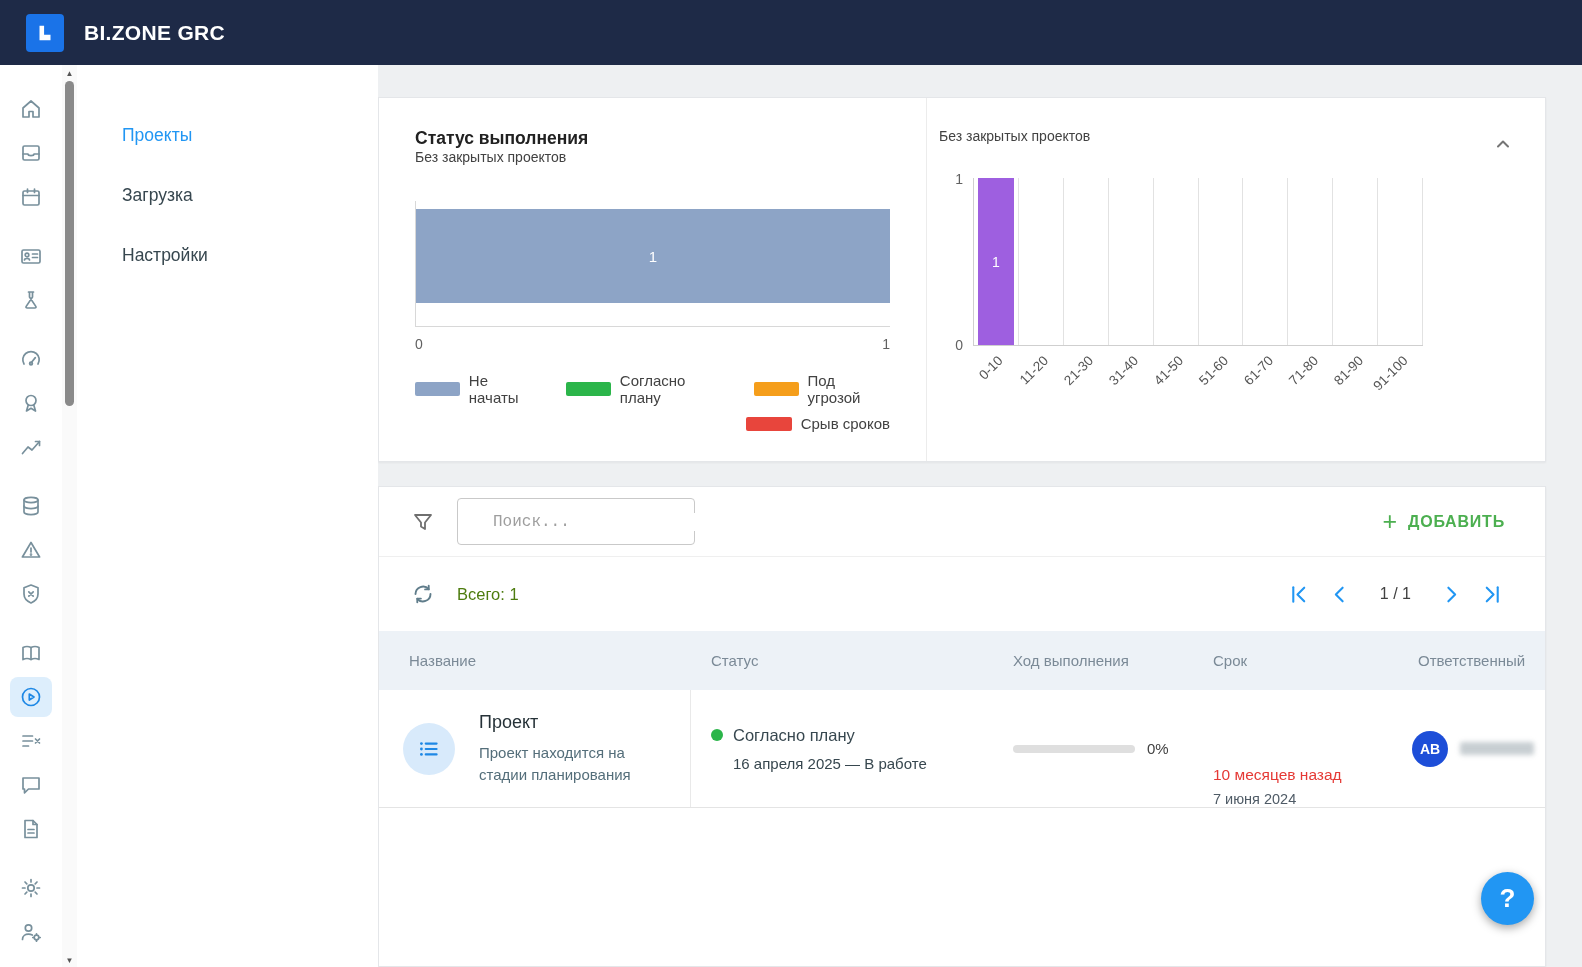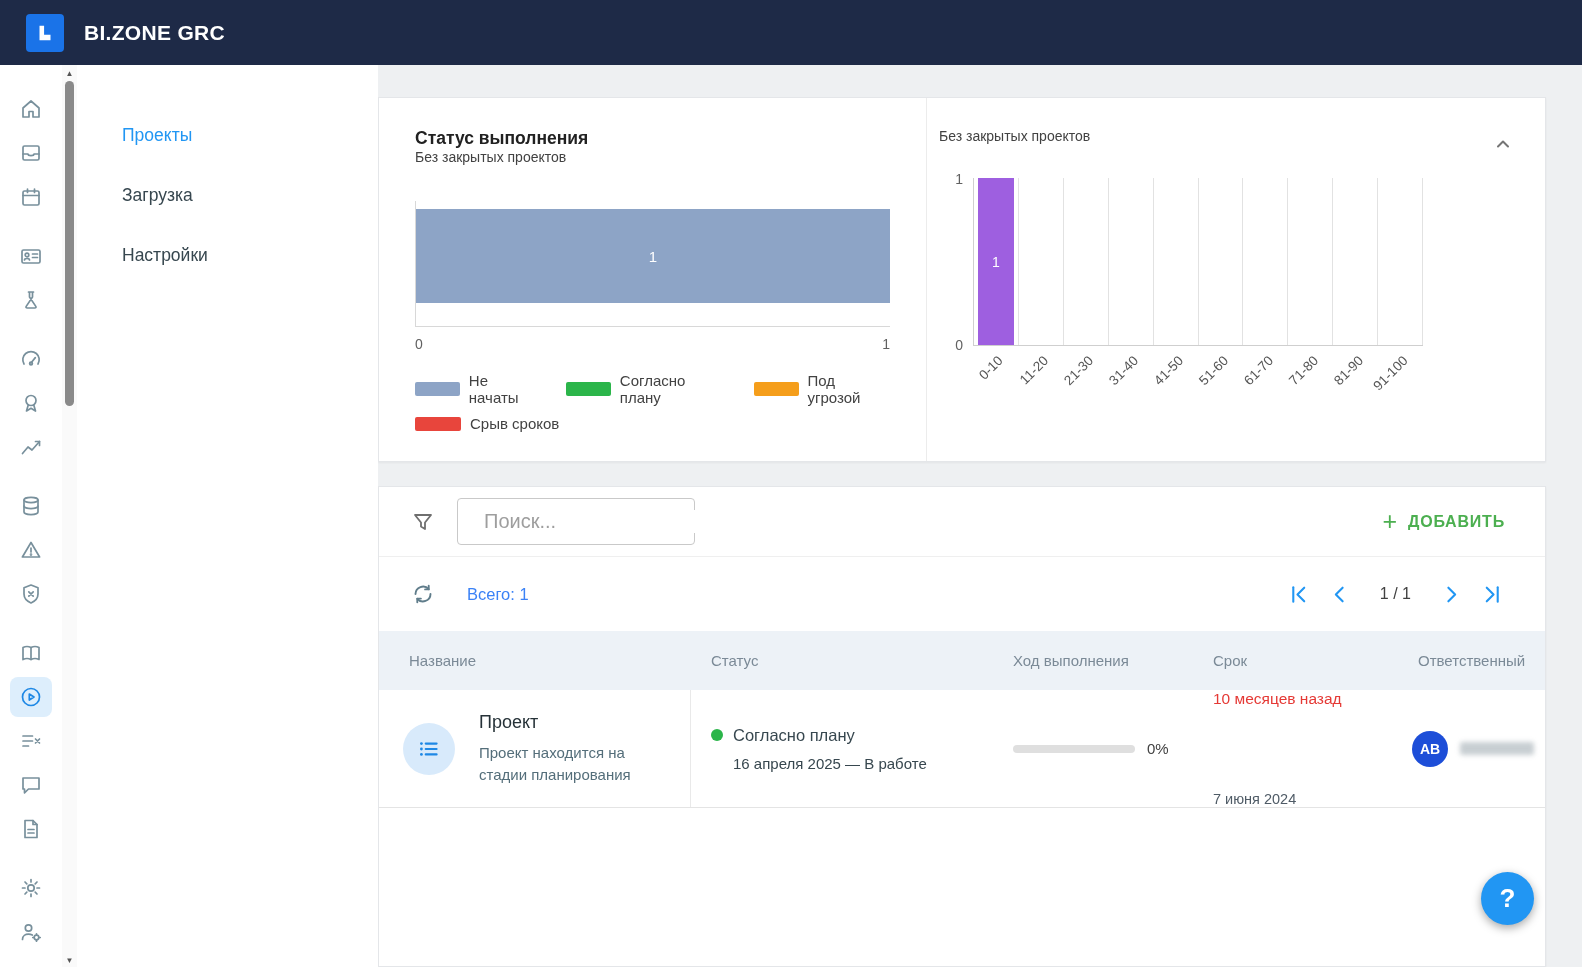--- a/index.html
+++ b/index.html
@@ -46,21 +46,21 @@
   .chart-left { width:547px; }
   .chart-right { flex:1; border-left:1px solid #ececec; padding:30px 20px 0 12px; }
   .chart-title { font-size:17.5px; font-weight:700; color:#212121; }
   .chart-subtitle { font-size:14px; color:#424242; margin-top:0; }
   .collapse-btn { position:absolute; top:34px; right:30px; cursor:pointer; }
 
   .hplot { margin-top:36px; border-left:1px solid #d8d8d8; border-bottom:1px solid #d8d8d8; padding:8px 0 23px 0; }
   .hbar { height:94px; width:100%; display:flex; align-items:center; justify-content:center; color:#fff; font-size:15px; }
   .hticks { display:flex; justify-content:space-between; font-size:14px; color:#616161; margin-top:9px; }
 
-  .legend { margin-top:20px; display:flex; flex-direction:column; align-items:flex-start; gap:9px; }
+  .legend { margin-top:20px; display:flex; flex-direction:column; align-items:flex-end; gap:9px; }
   .legend-row { display:flex; gap:26px; }
   .legend-item { display:flex; align-items:center; gap:9px; font-size:15px; color:#424242; }
   .swatch { width:46px; height:14px; border-radius:2px; }
 
   .vplot-wrap { margin-top:34px; display:flex; }
   .ylabels { width:34px; position:relative; }
   .ylabels span { position:absolute; right:10px; font-size:14px; color:#616161; }
   .ylabels .yt-top { top:-7px; }
   .ylabels .yt-bottom { bottom:-7px; }
   .vplot { width:450px; height:168px; border-left:1px solid #cfcfcf; border-bottom:1px solid #cfcfcf; display:flex; position:relative; }
@@ -68,28 +68,28 @@
   .vbar { position:absolute; left:8%; right:8%; top:0; bottom:0; display:flex; align-items:center; justify-content:center; color:#fff; font-size:14px; }
   .xlabels { position:relative; height:58px; margin-left:34px; width:450px; }
   .xtick { position:absolute; top:7px; width:0; }
   .xtick span { position:absolute; right:0; top:0; transform:rotate(-45deg); transform-origin:100% 0; white-space:nowrap; font-size:13.5px; color:#555; }
 
   
   .list-card { flex:1; display:flex; flex-direction:column; overflow:hidden; }
   .toolbar { height:70px; display:flex; align-items:center; padding:0 40px 0 32px; border-bottom:1px solid #efefef; }
   .filter-btn { margin-right:22px; cursor:pointer; display:flex; }
   .searchbox { width:238px; height:47px; border:1px solid #c9c9c9; border-radius:4px; display:flex; align-items:center; padding:0 10px; background:#fff; }
-  .searchbox input { border:none; outline:none; flex:1; font-size:20px; font-family:Liberation Sans, sans-serif; color:#333; margin-left:16px; }
+  .searchbox input { border:none; outline:none; flex:1; font-size:16px; font-family:Liberation Mono, monospace; color:#333; margin-left:25px; }
   .searchbox input::placeholder { color:#9e9e9e; }
   .add-btn { margin-left:auto; display:flex; align-items:center; gap:10px; color:#4caf50; font-size:16px; font-weight:700; letter-spacing:.8px; cursor:pointer; }
   .add-plus { font-size:25px; font-weight:400; line-height:1; }
 
   .total-row { height:74px; display:flex; align-items:center; padding:0 40px 0 32px; }
   .refresh-btn { cursor:pointer; display:flex; }
-  .total-label { font-size:16.5px; color:#3b82f6; margin-left:32px; }
+  .total-label { font-size:16.5px; color:#4d7c0f; margin-left:22px; }
   .pager { margin-left:auto; display:flex; align-items:center; gap:16px; }
   .pager .pbtn { cursor:pointer; display:flex; }
   .page-indicator { font-size:16px; color:#424242; margin:0 12px; }
 
   .thead { height:59px; background:#edf2f7; display:grid; grid-template-columns:312px 302px 200px 205px 1fr; align-items:center; font-size:15px; color:#7b8a97; }
   .th { padding-left:20px; }
   .th.c1 { padding-left:30px; }
   .th.c5 { text-align:right; padding-right:22px; }
 
   .trow { display:grid; grid-template-columns:312px 302px 200px 205px 1fr; height:118px; border-bottom:1px solid #e4e4e4; }
@@ -99,21 +99,21 @@
   .row-title { font-size:18px; color:#263238; font-weight:500; margin-bottom:9px; }
   .row-desc { font-size:15px; color:#546e7a; line-height:1.45; max-width:172px; }
   .cell-status { flex-direction:column; justify-content:center; padding-left:20px; }
   .status-line { display:flex; align-items:center; gap:10px; font-size:16.5px; color:#37474f; font-weight:500; }
   .status-dot { width:12px; height:12px; border-radius:50%; flex-shrink:0; }
   .status-detail { margin-top:10px; padding-left:22px; font-size:15px; color:#37474f; font-weight:400; }
   .cell-progress { align-items:center; gap:12px; padding-left:20px; }
   .ptrack { width:122px; height:8px; border-radius:4px; background:#dfdfdf; overflow:hidden; }
   .pfill { height:100%; background:#bdbdbd; }
   .plabel { font-size:15px; color:#424242; }
-  .cell-due { flex-direction:column; justify-content:space-between; gap:7px; padding-left:20px; }
+  .cell-due { flex-direction:column; justify-content:flex-end; gap:7px; padding-left:20px; }
   .due-rel { font-size:15.5px; color:#e53935; }
   .due-date { font-size:14.5px; color:#4f5b66; }
   .cell-assignee { align-items:center; padding-left:14px; }
   .assignee-avatar { width:36px; height:36px; border-radius:50%; background:#1d4ed8; color:#fff; font-size:14px; font-weight:700; display:flex; align-items:center; justify-content:center; flex-shrink:0; }
   .redacted { width:74px; height:13px; margin-left:12px; background:#9aa6ad; opacity:.55; border-radius:2px; filter:blur(2.5px); }
 
   .fab { position:fixed; right:48px; bottom:42px; width:53px; height:53px; border-radius:50%; background:#2196f3; color:#fff; font-size:26px; font-weight:700; display:flex; align-items:center; justify-content:center; box-shadow:0 3px 10px rgba(0,0,0,.35); cursor:pointer; }
 </style>
 </head>
 <body>

